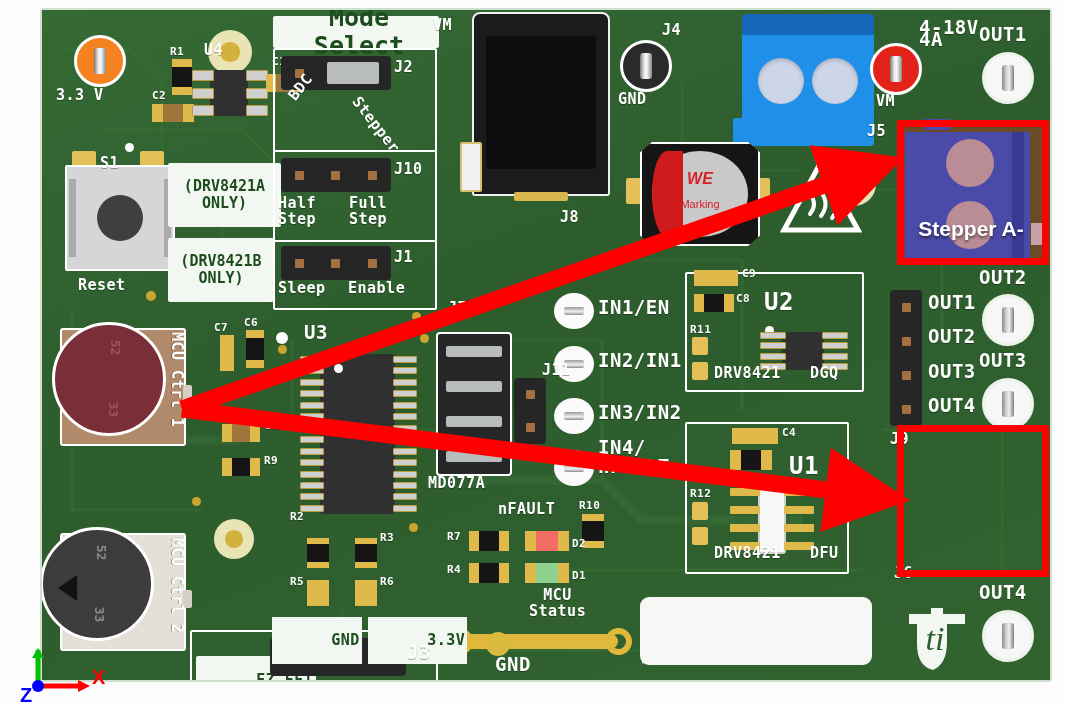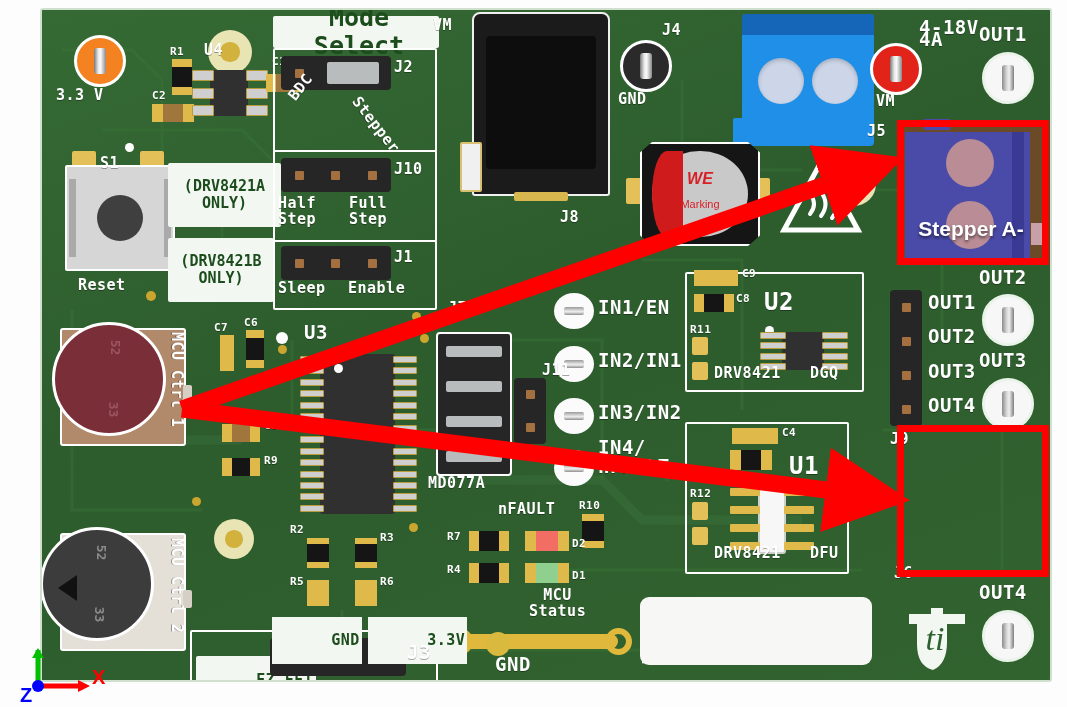--- a/index.html
+++ b/index.html
@@ -560,21 +560,21 @@
     <div class="hdrv" style="left:472px;top:368px;width:32px;height:66px;">
       <div class="pin"></div>
       <div class="pin"></div>
     </div>
 
     <div class="smd" style="left:265px;top:528px;width:22px;height:30px;flex-direction:column;">
       <div class="cap" style="width:100%;height:20%;"></div>
         <div class="body"></div>
         <div class="cap" style="width:100%;height:20%;"></div>
     </div>
-    <div class="silk sm" style="left:248px;top:514px;text-align:center;">R2</div>
+    <div class="silk sm" style="left:248px;top:501px;text-align:center;">R2</div>
     <div class="smd" style="left:313px;top:528px;width:22px;height:30px;flex-direction:column;">
       <div class="cap" style="width:100%;height:20%;"></div>
         <div class="body"></div>
         <div class="cap" style="width:100%;height:20%;"></div>
     </div>
     <div class="silk sm" style="left:338px;top:522px;">R3</div>
     <div class="smd gold" style="left:265px;top:570px;width:22px;height:26px;flex-direction:column;">
       <div class="cap" style="width:100%;height:22%;"></div>
         <div class="body" style="background:#e0b94b;"></div>
         <div class="cap" style="width:100%;height:22%;"></div>

